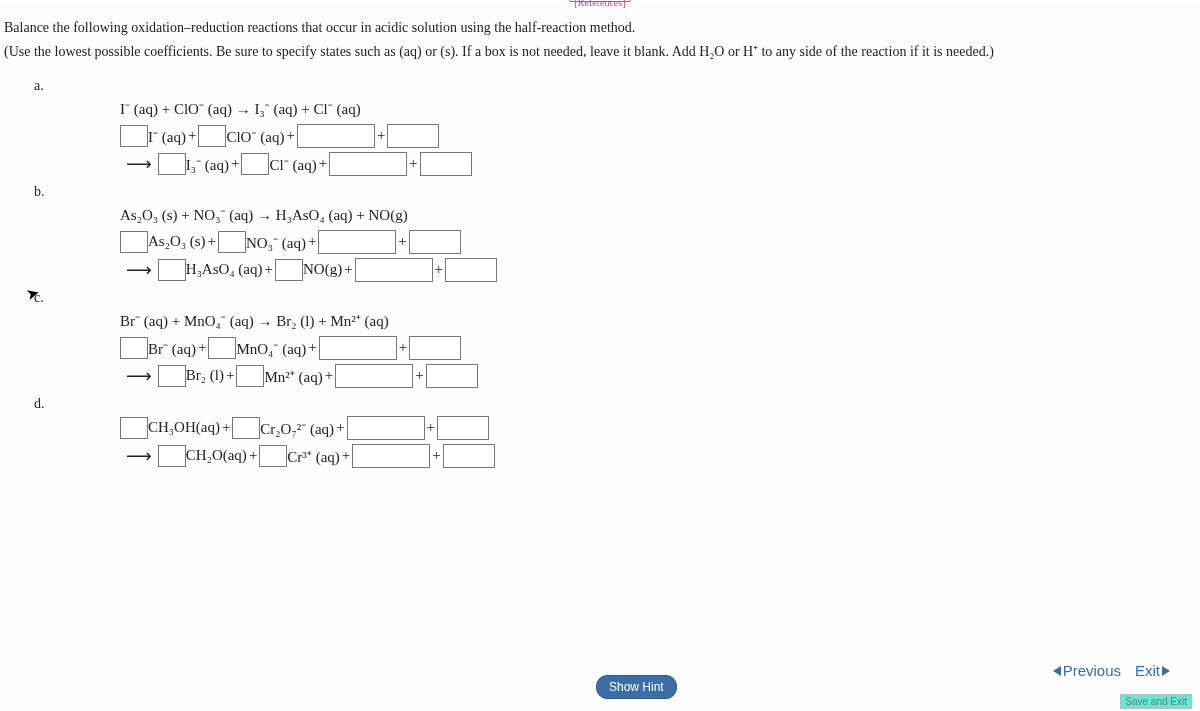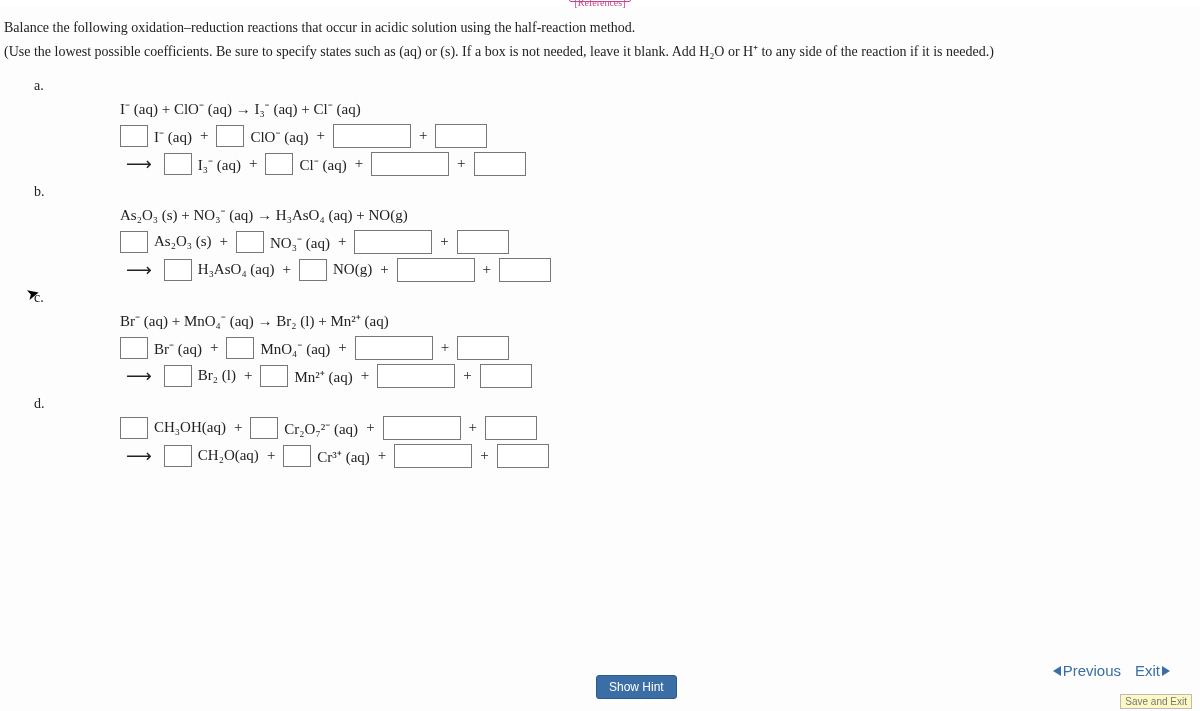--- a/index.html
+++ b/index.html
@@ -42,21 +42,20 @@
     margin: 8px 0 4px 4px;
   }
   .block { margin-left: 90px; }
   .eq-display {
     font-size: 15px;
     margin: 4px 0 6px 0;
   }
   .row {
     display: flex;
     align-items: center;
-    gap: 6px;
     font-size: 15px;
     margin: 4px 0;
     flex-wrap: nowrap;
     white-space: nowrap;
   }
   .coef {
     width: 28px;
     height: 22px;
     border: 1px solid #777;
     background: #fff;
@@ -78,21 +77,21 @@
   .hint-btn {
     position: absolute;
     left: 596px;
     bottom: 12px;
     background: #3a6ea5;
     color: #fff;
     border: 1px solid #2a5b8f;
     padding: 4px 12px;
     font-size: 12px;
     font-family: Arial, sans-serif;
-    border-radius: 3px;
+    border-radius: 11px;
   }
   .nav {
     position: absolute;
     right: 30px;
     bottom: 32px;
     display: flex;
     gap: 14px;
     align-items: center;
     font-family: Arial, sans-serif;
   }
@@ -110,21 +109,21 @@
   .chev-r { border-left:8px solid #3a6ea5; }
   .save-exit {
     position:absolute;
     right:8px;
     bottom:2px;
     font-size:10px;
     color:#777;
     font-family:Arial,sans-serif;
     border:1px solid #bbb;
     padding:1px 4px;
-    background:#fef9c3;
+    background:#5eead4;
   }
   .cursor {
     position:absolute;
     left:26px;
     top:284px;
     font-size:16px;
     color:#000;
     transform: rotate(-15deg);
   }
 </style>

